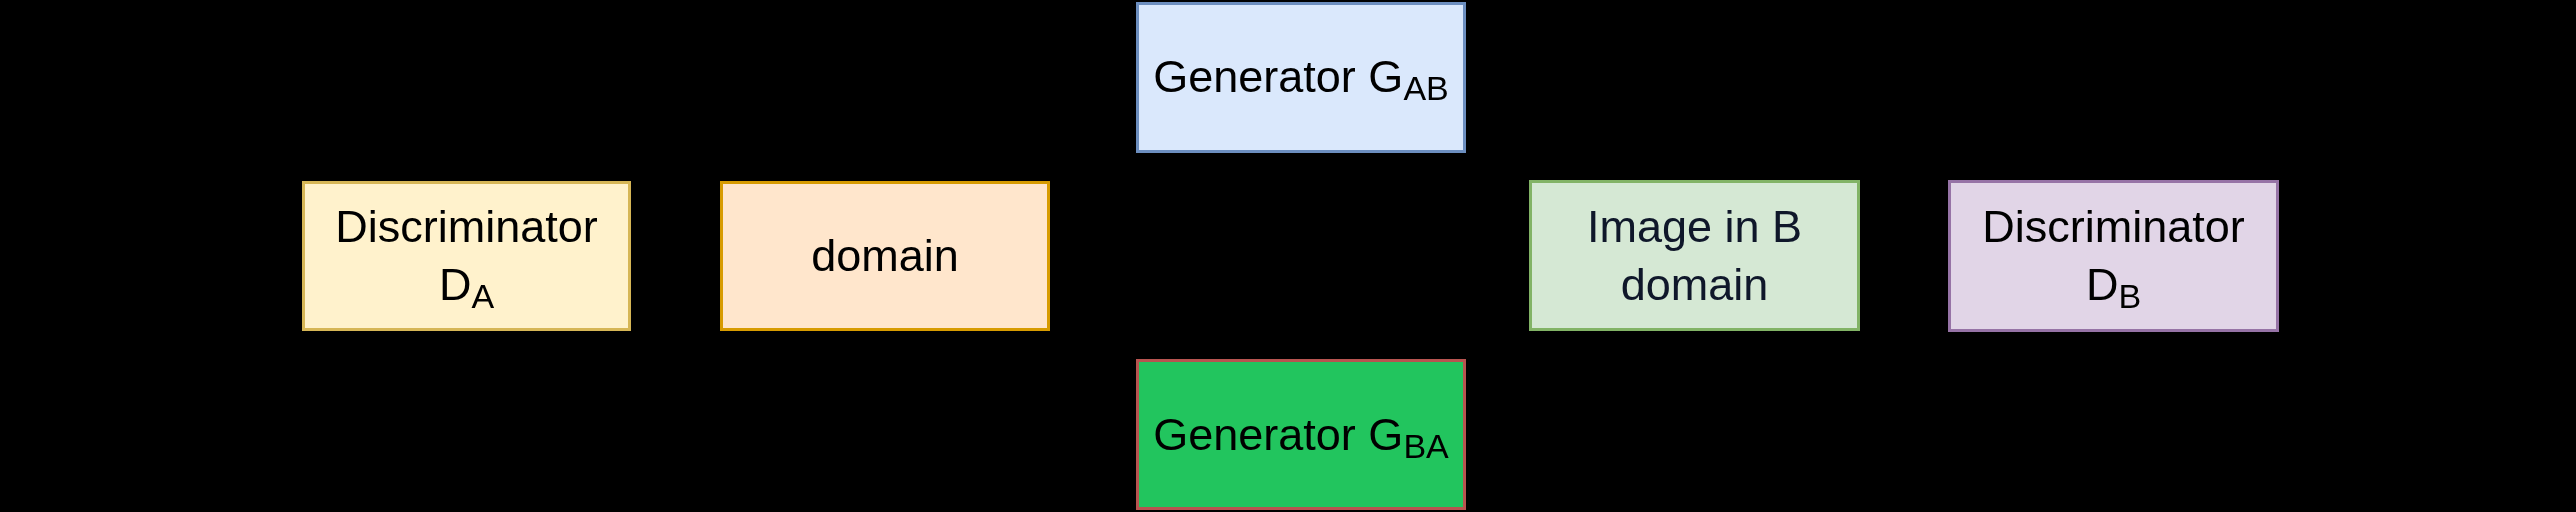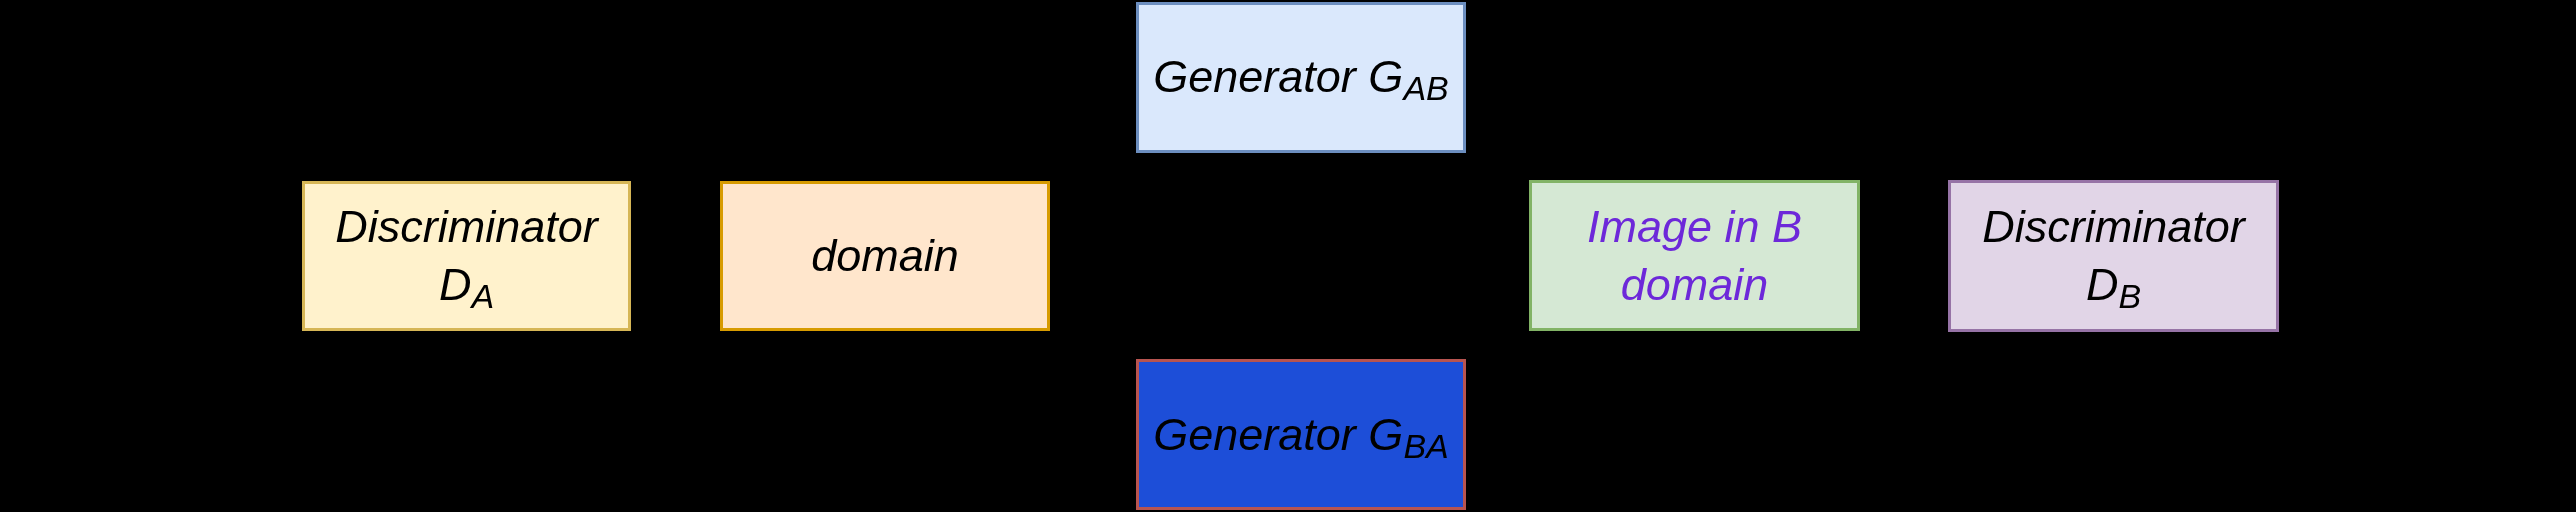--- a/index.html
+++ b/index.html
@@ -21,21 +21,20 @@
     box-sizing: border-box;
     border: 3px solid #000;
     display: flex;
     flex-direction: column;
     align-items: center;
     justify-content: center;
     text-align: center;
     font-size: 45px;
     line-height: 58px;
     white-space: nowrap;
-    font-style: italic;
   }
   .node .line {
     display: block;
   }
   .subscript {
     font-size: 34px;
     line-height: 0;
     vertical-align: -0.24em;
   }
   
@@ -61,27 +60,27 @@
   <div class="node pos-img-a" style="background: rgb(255, 230, 204); border-color: rgb(215, 155, 0); color: rgb(0, 0, 0);">
     <div class="line">domain</div>
   </div>
 
   <div class="node pos-gen-ab" style="background: rgb(218, 232, 252); border-color: rgb(108, 142, 191); color: rgb(0, 0, 0);">
     <div class="line">
       <span>Generator G</span><sub class="subscript">AB</sub>
     </div>
   </div>
 
-  <div class="node pos-gen-ba" style="background: #1d4ed8; border-color: rgb(184, 84, 80); color: rgb(0, 0, 0);">
+  <div class="node pos-gen-ba" style="background: #22c55e; border-color: rgb(184, 84, 80); color: rgb(0, 0, 0);">
     <div class="line">
       <span>Generator G</span><sub class="subscript">BA</sub>
     </div>
   </div>
 
-  <div class="node pos-img-b" style="background: rgb(213, 232, 212); border-color: rgb(130, 179, 102); color: #6d28d9;">
+  <div class="node pos-img-b" style="background: rgb(213, 232, 212); border-color: rgb(130, 179, 102); color: #0f172a;">
     <div class="line">Image in B</div>
     <div class="line">domain</div>
   </div>
 
   <div class="node pos-disc-b" style="background: rgb(225, 213, 231); border-color: rgb(150, 115, 166); color: rgb(0, 0, 0);">
     <div class="line">Discriminator</div>
     <div class="line">
       <span>D</span><sub class="subscript">B</sub>
     </div>
   </div>

